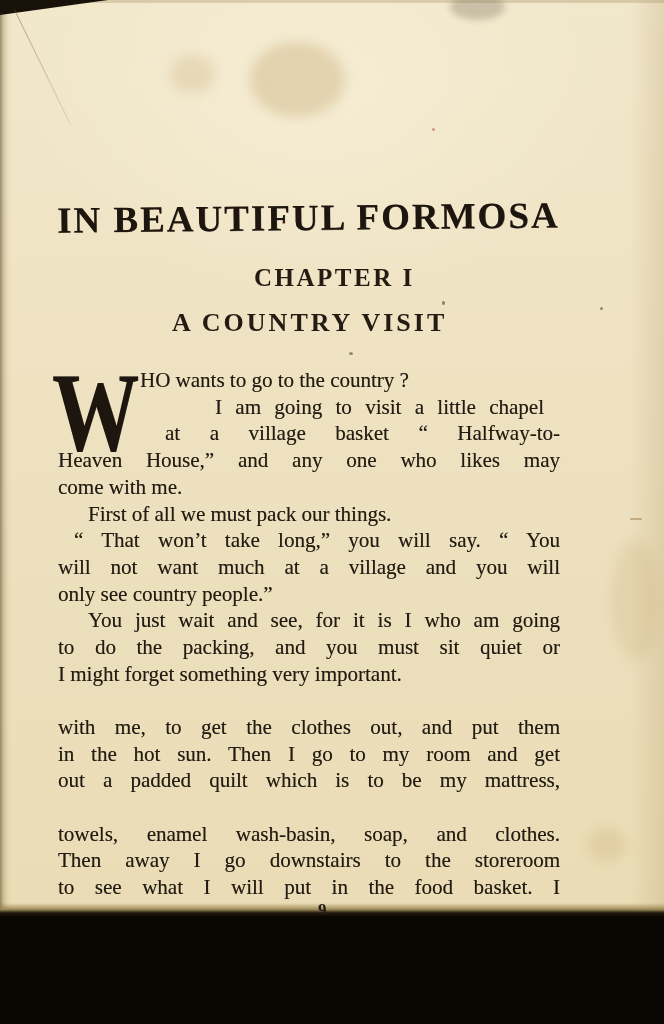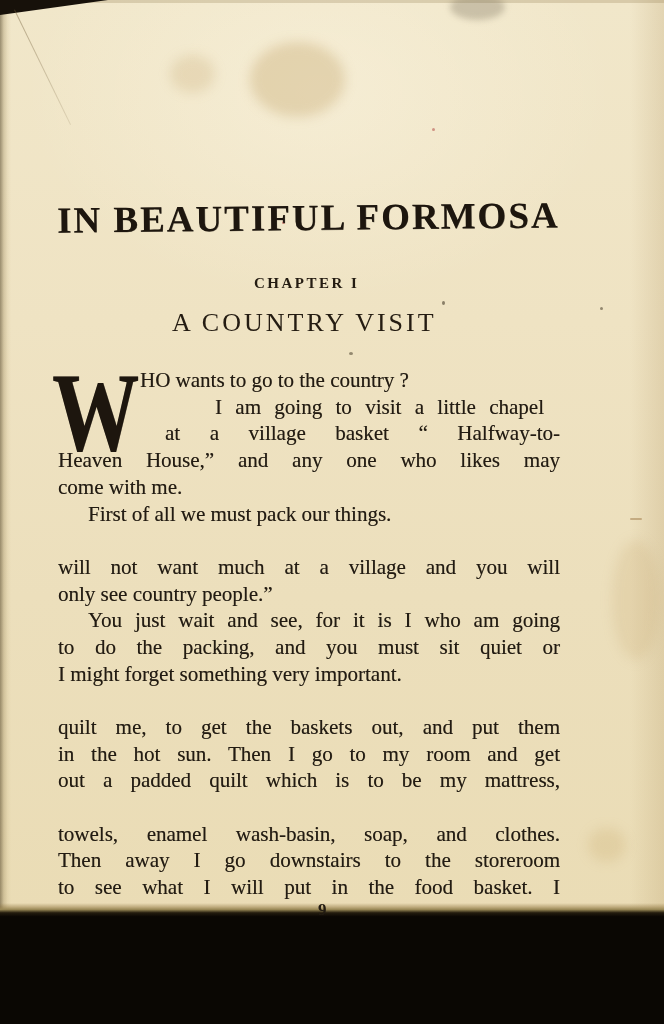--- a/index.html
+++ b/index.html
@@ -47,26 +47,26 @@
   .speck-dash{left:630px;top:518px;width:12px;height:2px;border-radius:1px;background:rgba(150,110,60,.45);}
   
   .ink{color:#221b12;text-shadow:.25px .25px 0 rgba(34,27,18,.5);}
   .book-title{
     position:absolute;left:57px;top:196px;white-space:nowrap;
     font-size:37px;font-weight:bold;letter-spacing:2px;
     transform:rotate(-0.6deg);color:#1d160e;
     text-shadow:.3px .3px 0 rgba(29,22,14,.55);
   }
   .chapter-heading{
-    position:absolute;left:254px;top:275px;white-space:nowrap;
-    font-size:15px;font-weight:bold;letter-spacing:2.5px;color:#241c12;
+    position:absolute;left:254px;top:264px;white-space:nowrap;
+    font-size:25px;font-weight:bold;letter-spacing:2.5px;color:#241c12;
   }
   .section-heading{
     position:absolute;left:172px;top:308px;white-space:nowrap;
-    font-size:26px;font-weight:normal;letter-spacing:3px;color:#241c12;
+    font-size:26px;font-weight:bold;letter-spacing:3px;color:#241c12;
   }
   .drop-cap{
     position:absolute;left:52px;top:356px;
     font-size:112px;line-height:1;font-weight:600;color:#1d160e;
     transform:scaleX(.78);transform-origin:left top;
   }
   .body-text{position:absolute;left:58px;top:367px;width:502px;height:545px;font-size:21px;}
   .body-text .line{position:absolute;white-space:nowrap;line-height:26px;}
   .body-text .line.j{white-space:normal;text-align:justify;text-align-last:justify;-moz-text-align-last:justify;}
   .ln1 {top:0px;   left:82px;}
@@ -123,26 +123,27 @@
   <div class="section-heading">A COUNTRY VISIT</div>
 
   <div class="drop-cap ink">W</div>
   <div class="body-text ink">
     <div class="line ln1">HO wants to go to the country ?</div>
     <div class="line ln2 j">I am going to visit a little chapel</div>
     <div class="line ln3 j">at a village basket “ Halfway-to-</div>
     <div class="line ln4 j">Heaven House,” and any one who likes may</div>
     <div class="line ln5">come with me.</div>
     <div class="line ln6">First of all we must pack our things.</div>
+    <div class="line ln7 j">“ That won’t take long,” you will say.  “ You</div>
     <div class="line ln8 j">will not want much at a village and you will</div>
     <div class="line ln9">only see country people.”</div>
     <div class="line ln10 j">You just wait and see, for it is I who am going</div>
     <div class="line ln11 j">to do the packing, and you must sit quiet or</div>
     <div class="line ln12">I might forget something very important.</div>
-    <div class="line ln14 j">quilt me, to get the baskets out, and put them</div>
+    <div class="line ln14 j">with me, to get the clothes out, and put them</div>
     <div class="line ln15 j">in the hot sun.  Then I go to my room and get</div>
     <div class="line ln16 j">out a padded quilt which is to be my mattress,</div>
     <div class="line ln18 j">towels, enamel wash-basin, soap, and clothes.</div>
     <div class="line ln19 j">Then away I go downstairs to the storeroom</div>
     <div class="line ln20 j">to see what I will put in the food basket.  I</div>
   </div>
 
   <div class="page-number">9</div>
 </div>
 

